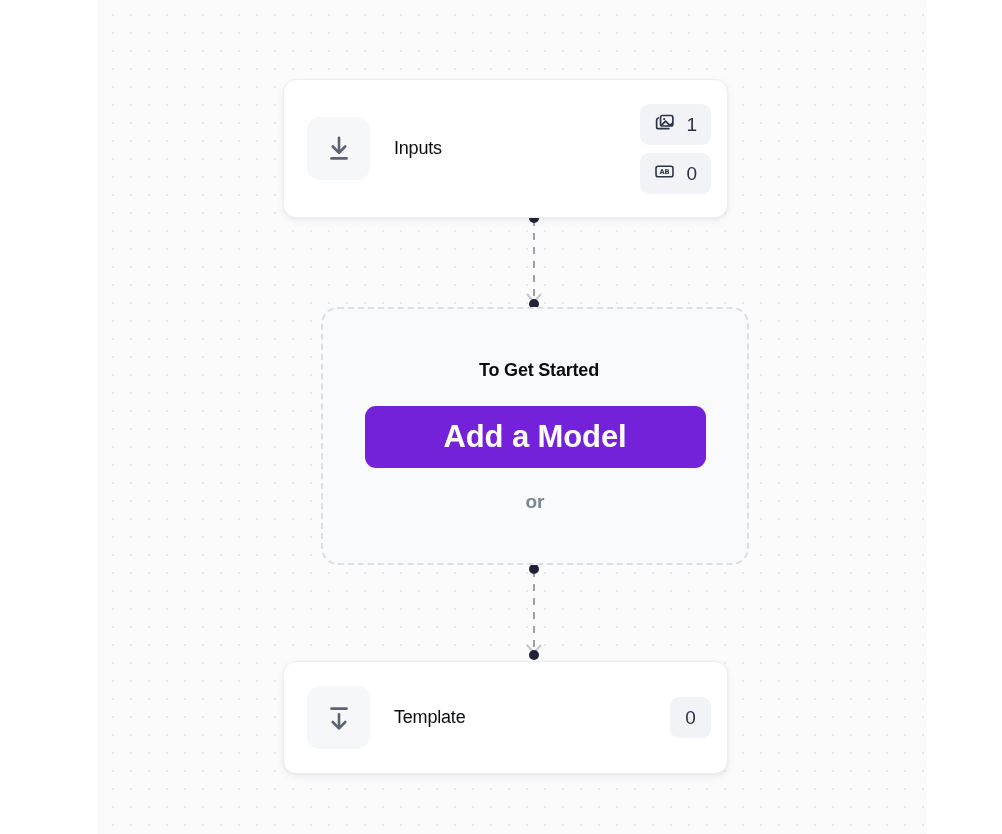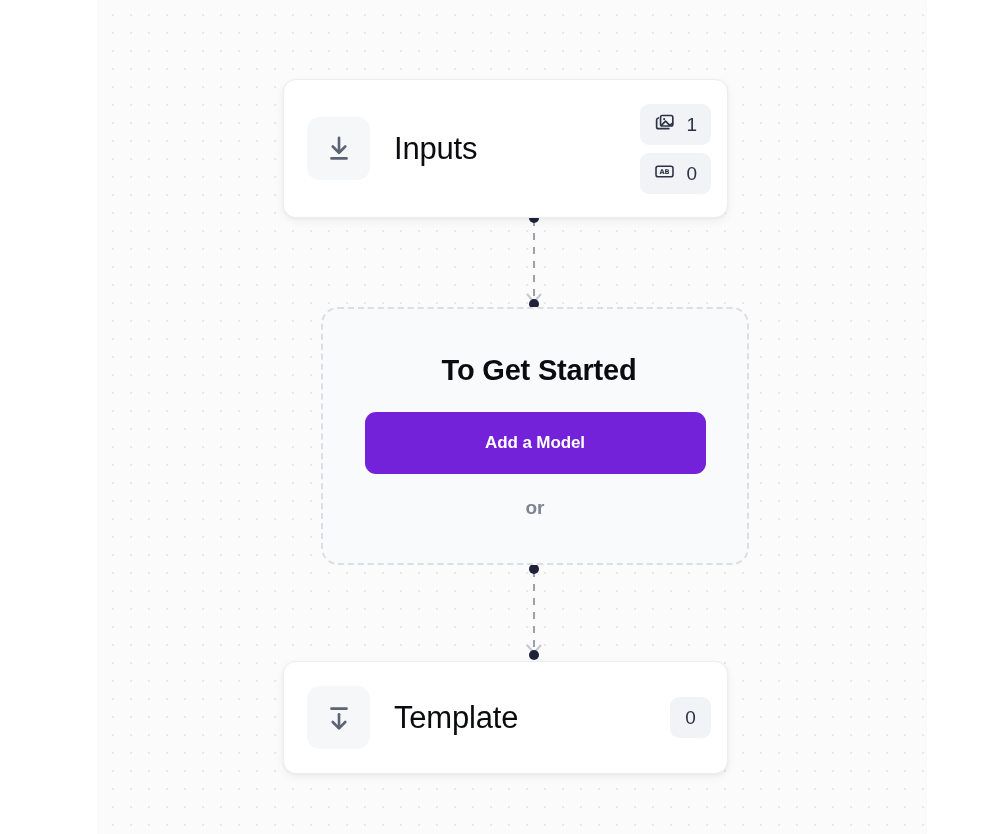--- a/index.html
+++ b/index.html
@@ -77,21 +77,21 @@
     height: 63px;
     border-radius: 13px;
     background: #f6f7f9;
     display: flex;
     align-items: center;
     justify-content: center;
     flex: 0 0 auto;
   }
 
   .node-title {
-    font-size: 31px;
+    font-size: 18px;
     font-weight: 400;
     color: #0b0c0f;
     letter-spacing: -0.2px;
     margin-left: 24px;
     white-space: nowrap;
   }
 
   .spacer { flex: 1 1 auto; }
 
   .badge-col {
@@ -136,36 +136,36 @@
     border-radius: 17px;
     background: #f9fafb;
     box-sizing: border-box;
     display: flex;
     flex-direction: column;
     align-items: center;
     justify-content: center;
   }
 
   .placeholder-title {
-    font-size: 29px;
+    font-size: 18px;
     font-weight: bold;
     color: #0b0c0f;
     letter-spacing: -0.2px;
     margin: 0 0 25px 8px;
   }
 
   .primary-button {
     width: 341px;
     height: 62px;
     border: none;
     border-radius: 11px;
     background: #7322d9;
     color: #ffffff;
     font-family: "Liberation Sans", sans-serif;
-    font-size: 17px;
+    font-size: 31px;
     font-weight: bold;
     letter-spacing: -0.1px;
     cursor: pointer;
     display: flex;
     align-items: center;
     justify-content: center;
     padding: 0;
   }
 
   .sub-line {

